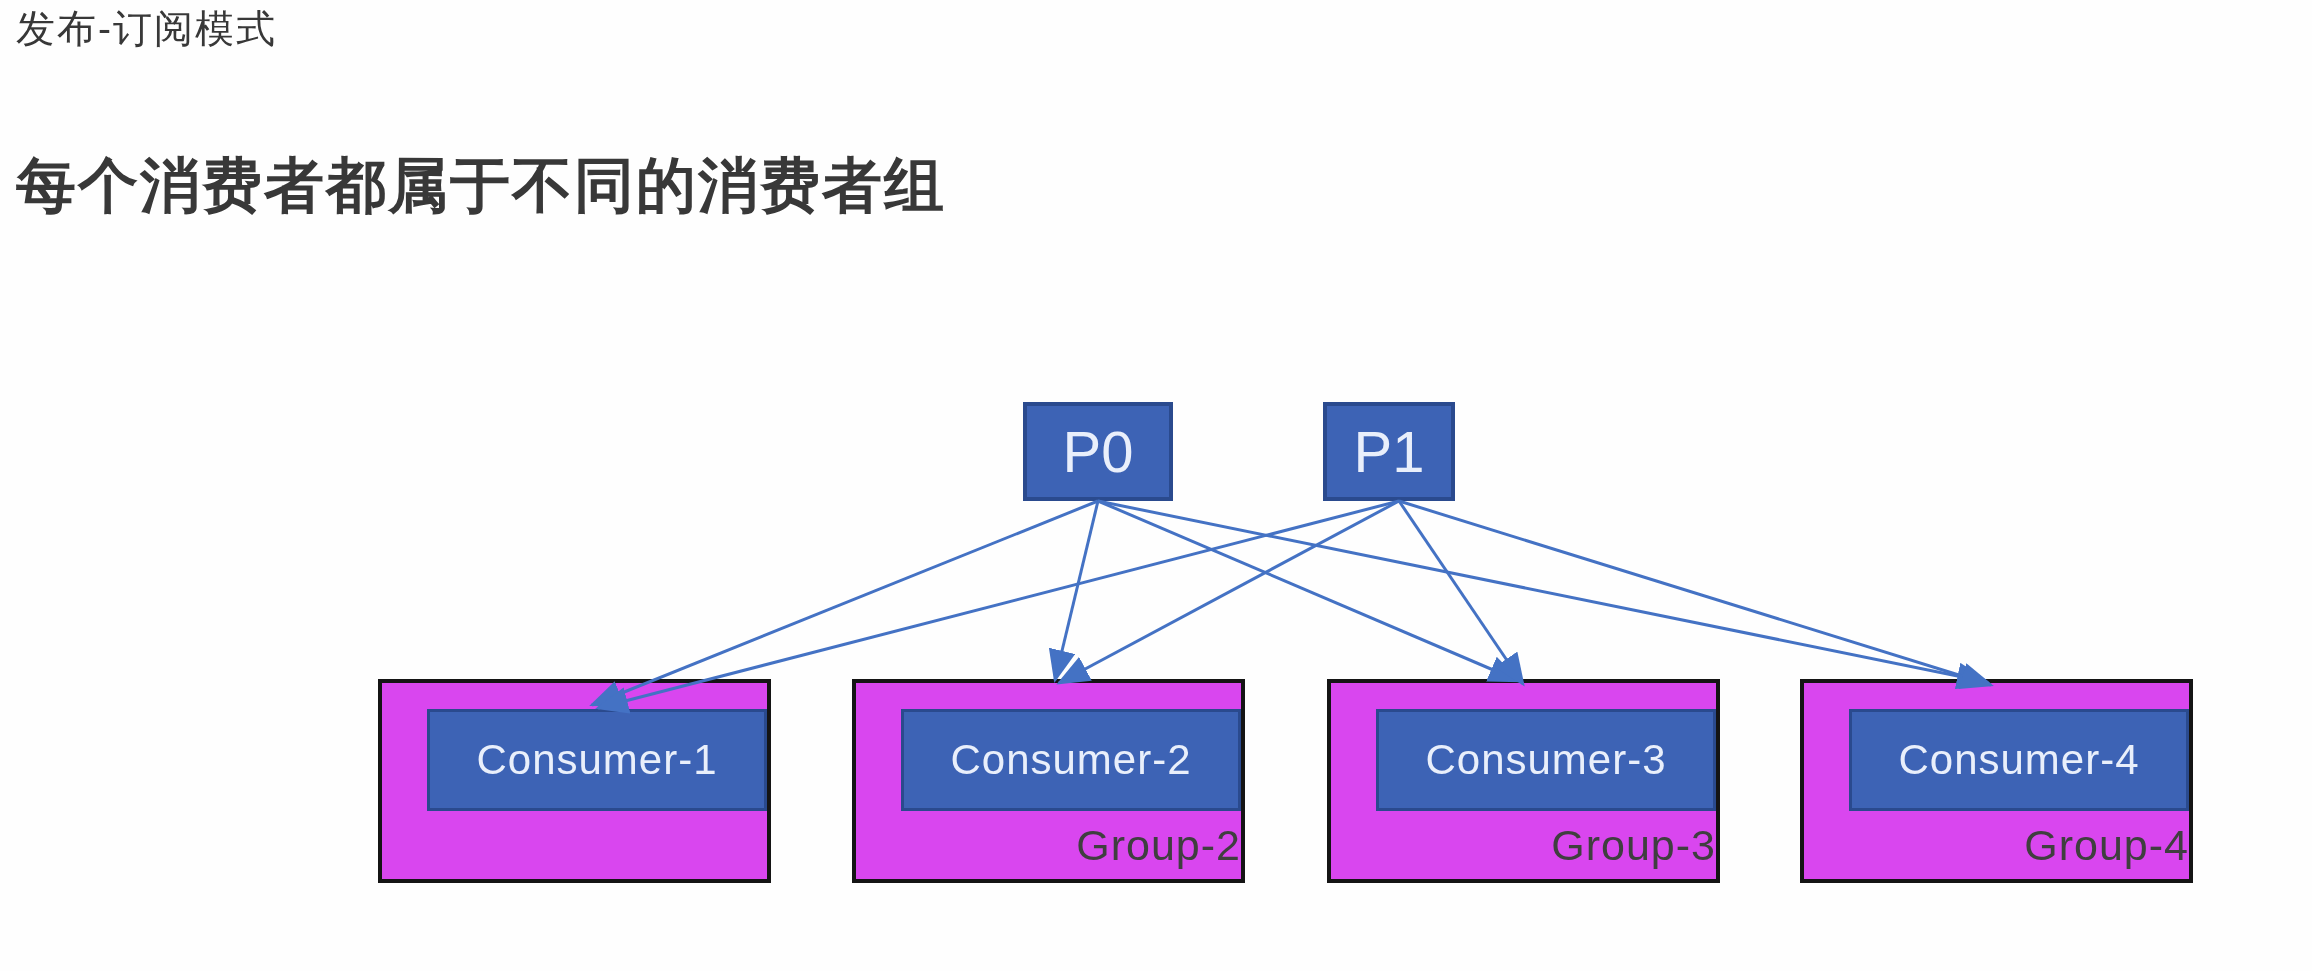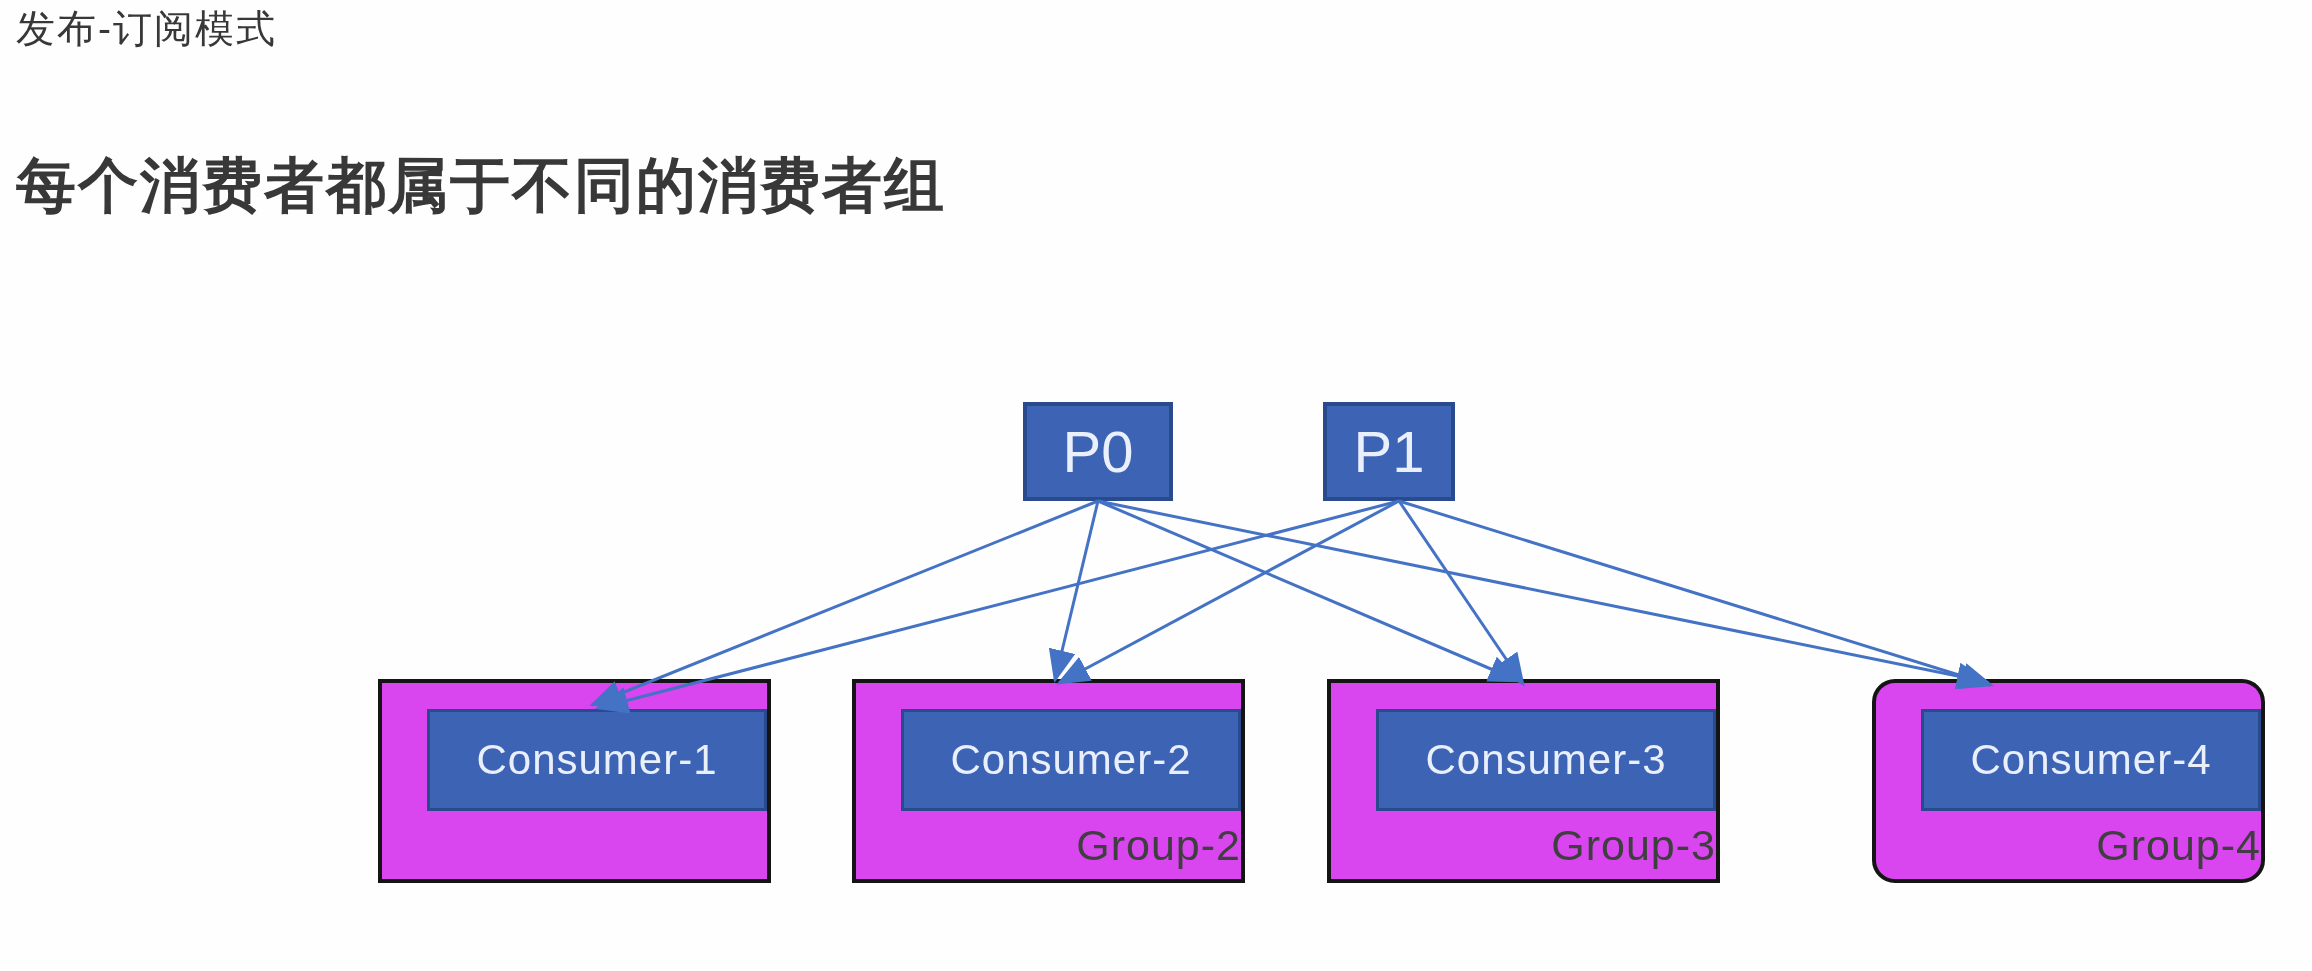--- a/index.html
+++ b/index.html
@@ -51,21 +51,21 @@
     background:#d946ef;
     border:4px solid var(--group-border);
     box-sizing:border-box;
     display:flex;flex-direction:column;align-items:flex-end;
     z-index:1;
     padding-left:37px;
   }
   .gbox.g1{left:378px;}
   .gbox.g2{left:852px;}
   .gbox.g3{left:1327px;}
-  .gbox.g4{left:1872px;border-radius:23px;}
+  .gbox.g4{left:1800px;}
   .cbox{
     margin-top:26px;
     width:340px;height:102px;
     background:var(--node-fill);
     border:3px solid var(--node-border);
     box-sizing:border-box;
     display:flex;align-items:center;justify-content:center;
     color:var(--node-text);
     font-size:42px;font-weight:300;
     letter-spacing:1px;

